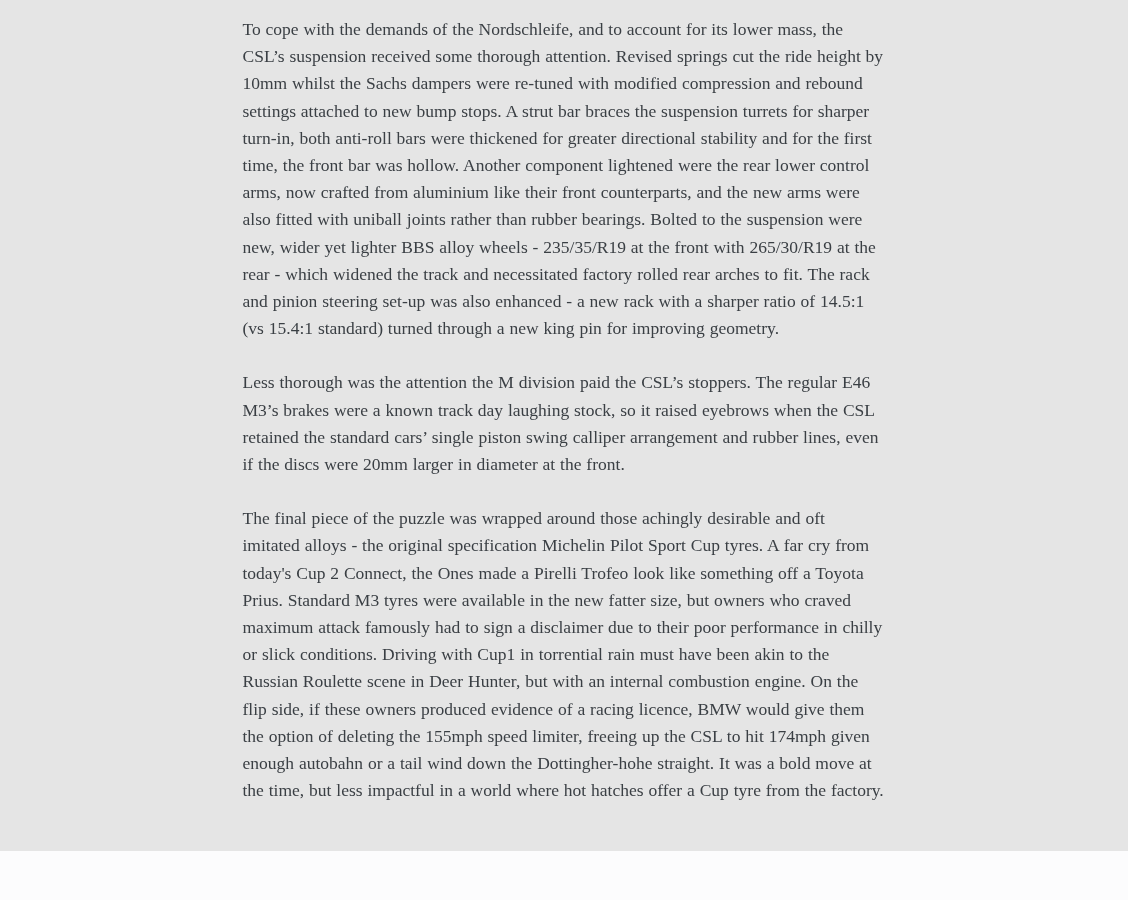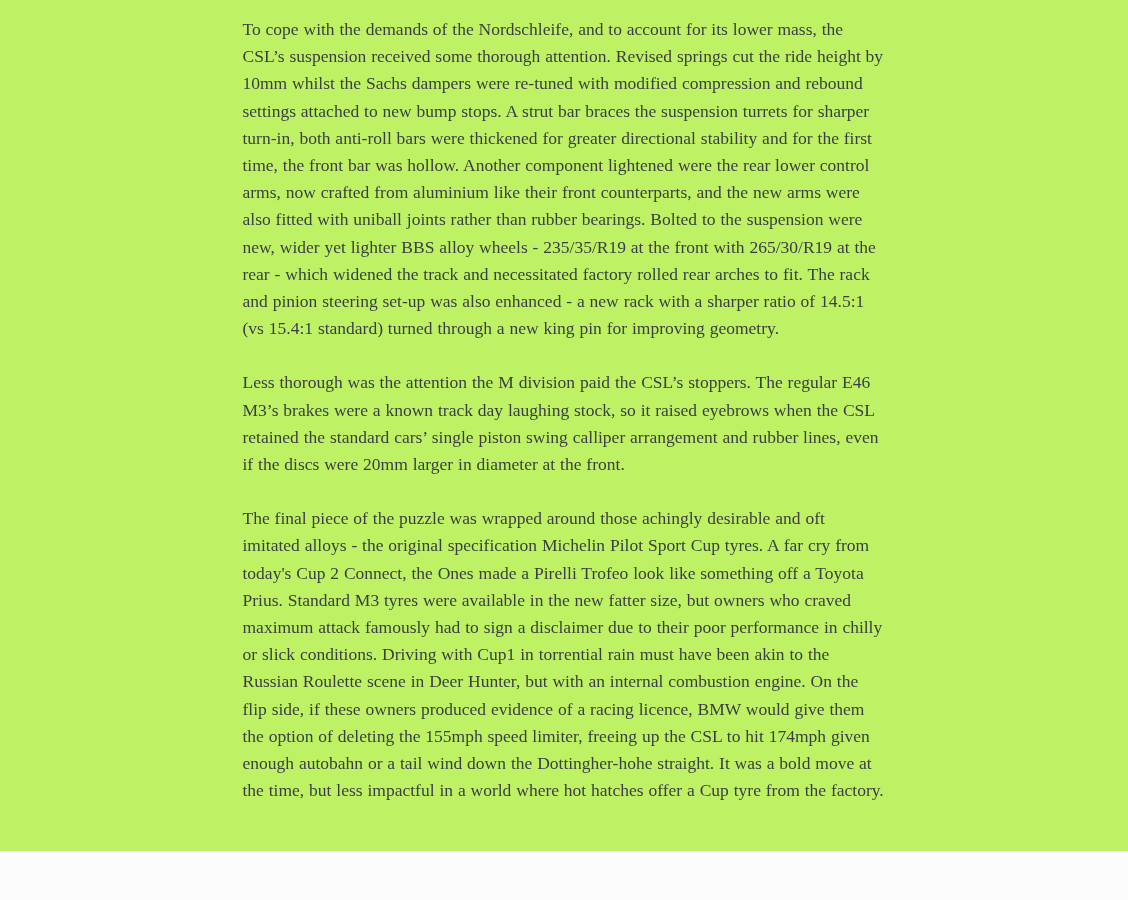--- a/index.html
+++ b/index.html
@@ -8,21 +8,21 @@
   }
   body {
     width: 1128px;
     height: 900px;
     background: #fcfcfd;
     overflow: hidden;
   }
   .page {
     width: 1128px;
     height: 851px;
-    background: #bef264;
+    background: #e5e5e5;
     box-sizing: border-box;
   }
   .article-column {
     width: 643px;
     margin: 0 auto;
     padding-top: 16px;
     font-family: "Liberation Serif", "DejaVu Serif", serif;
     font-size: 17.5px;
     line-height: 27.2px;
     color: #3a3f44;

